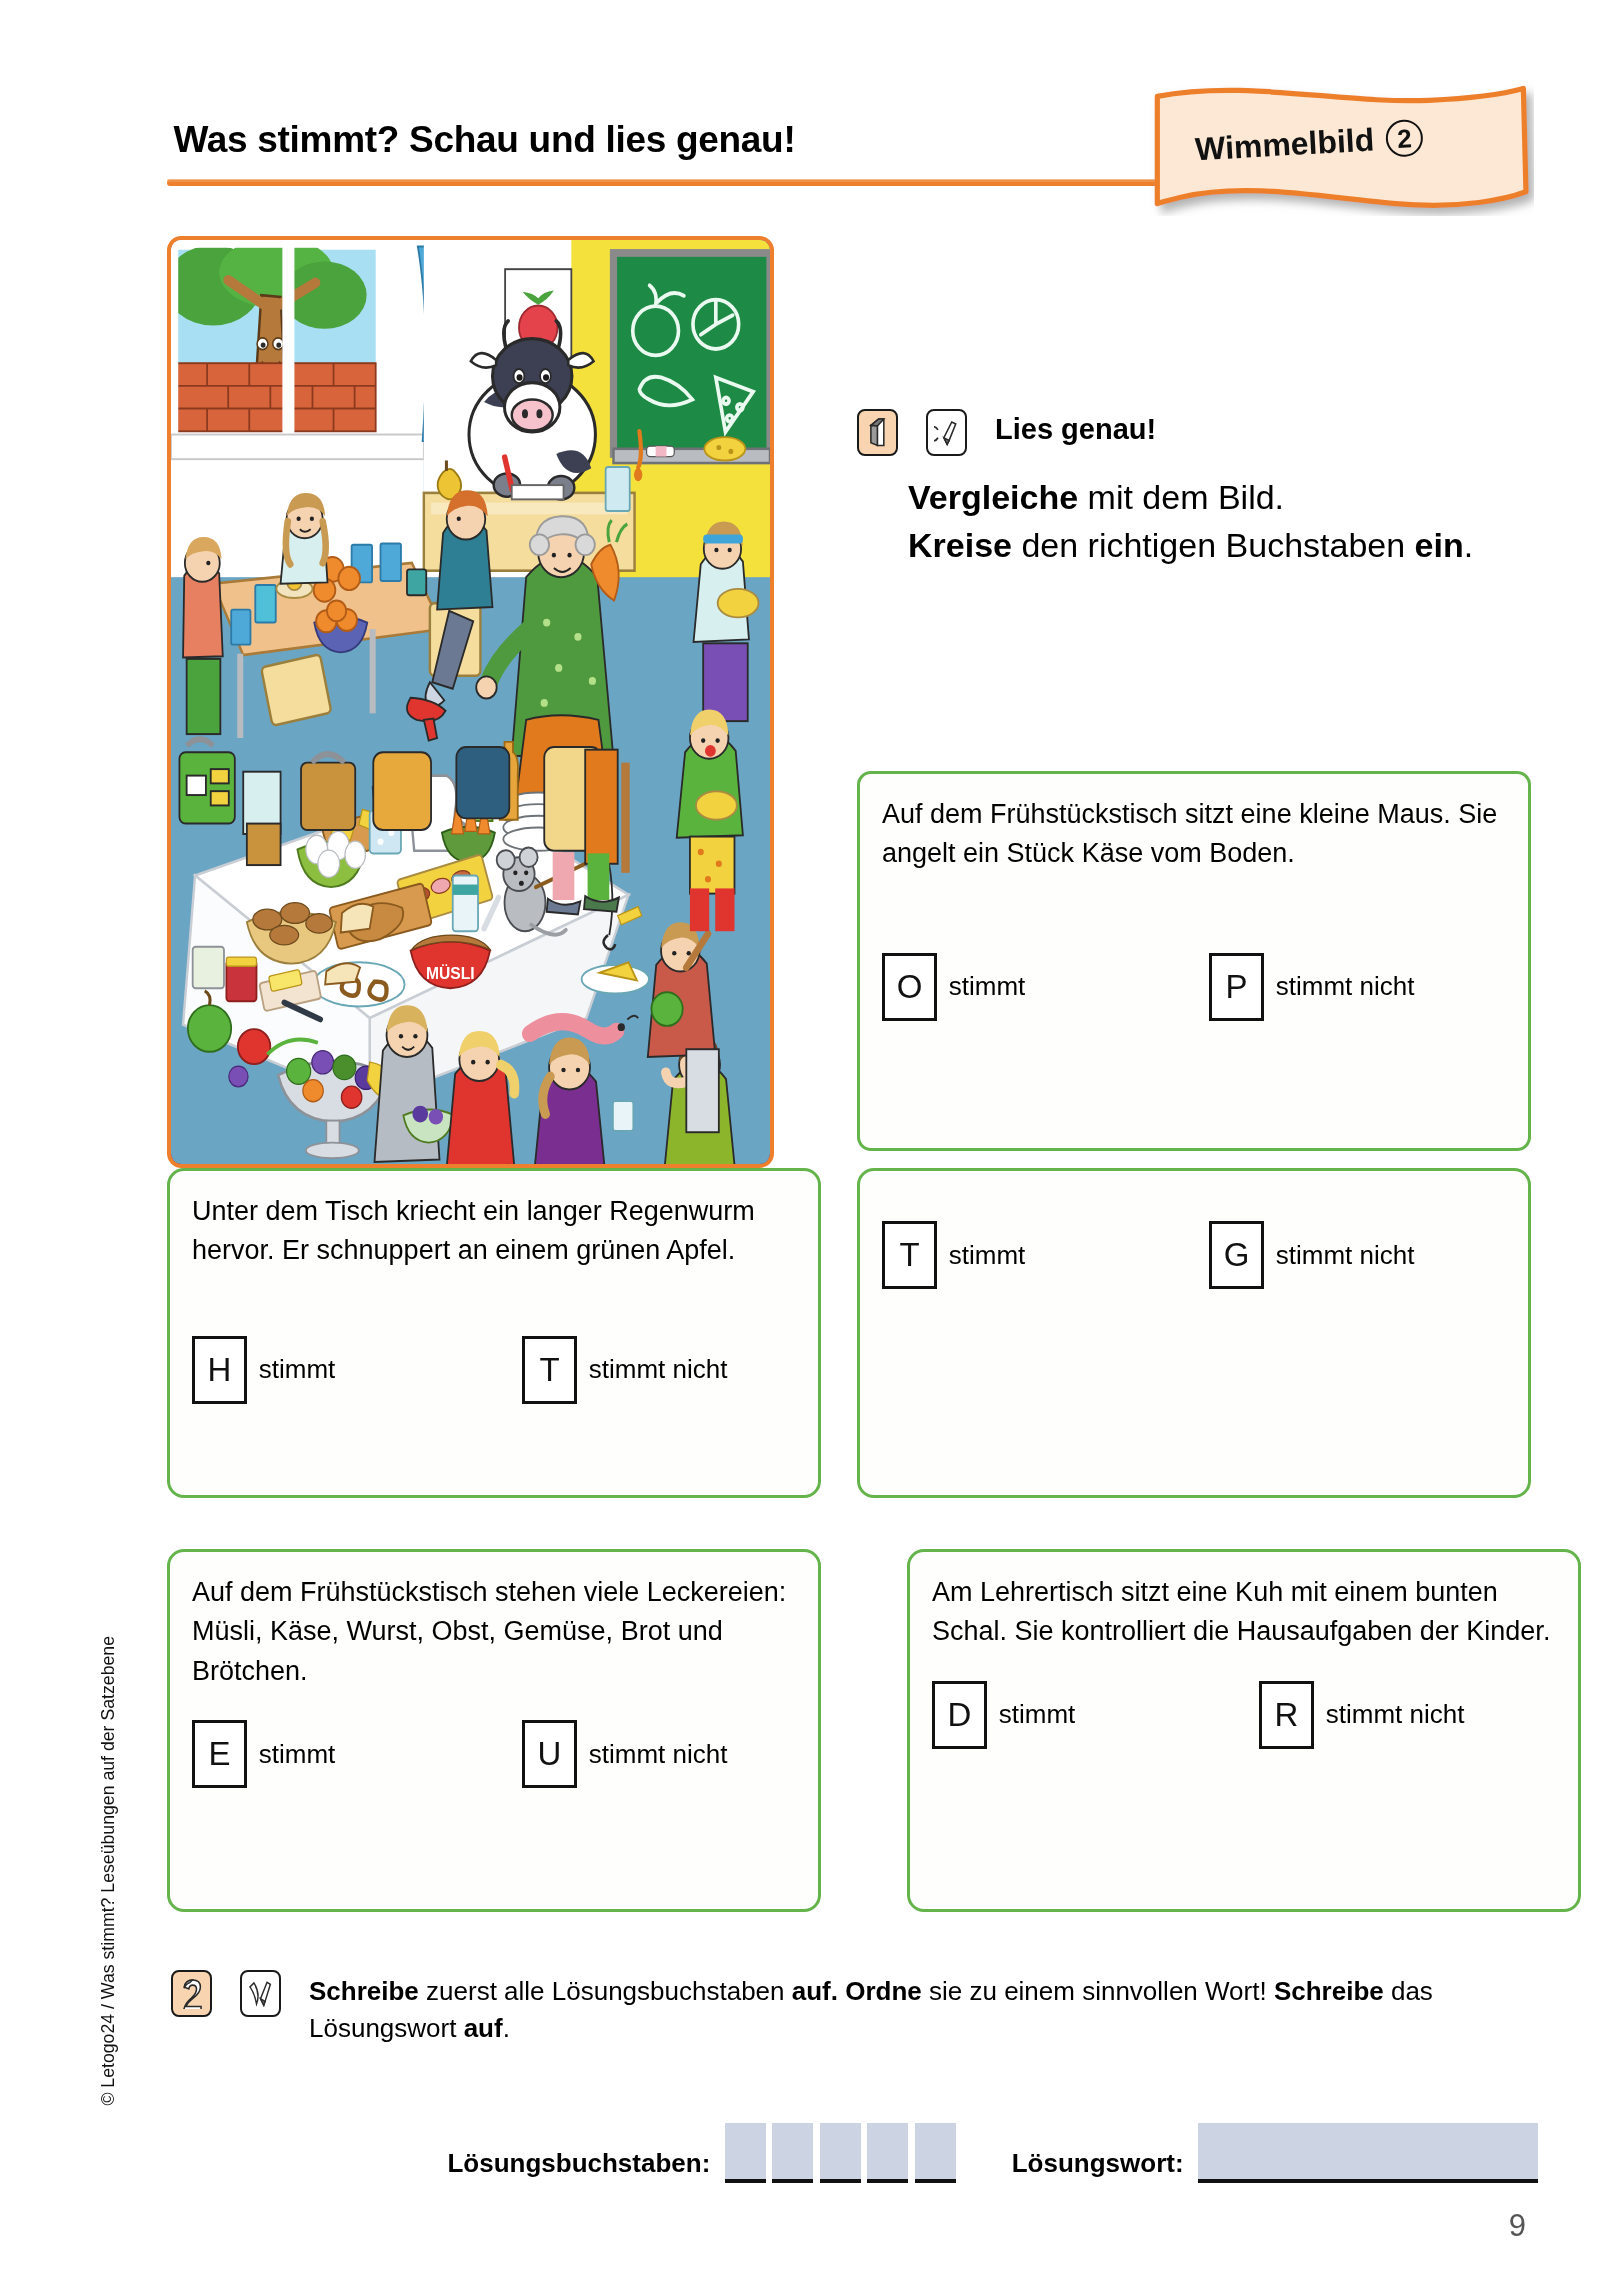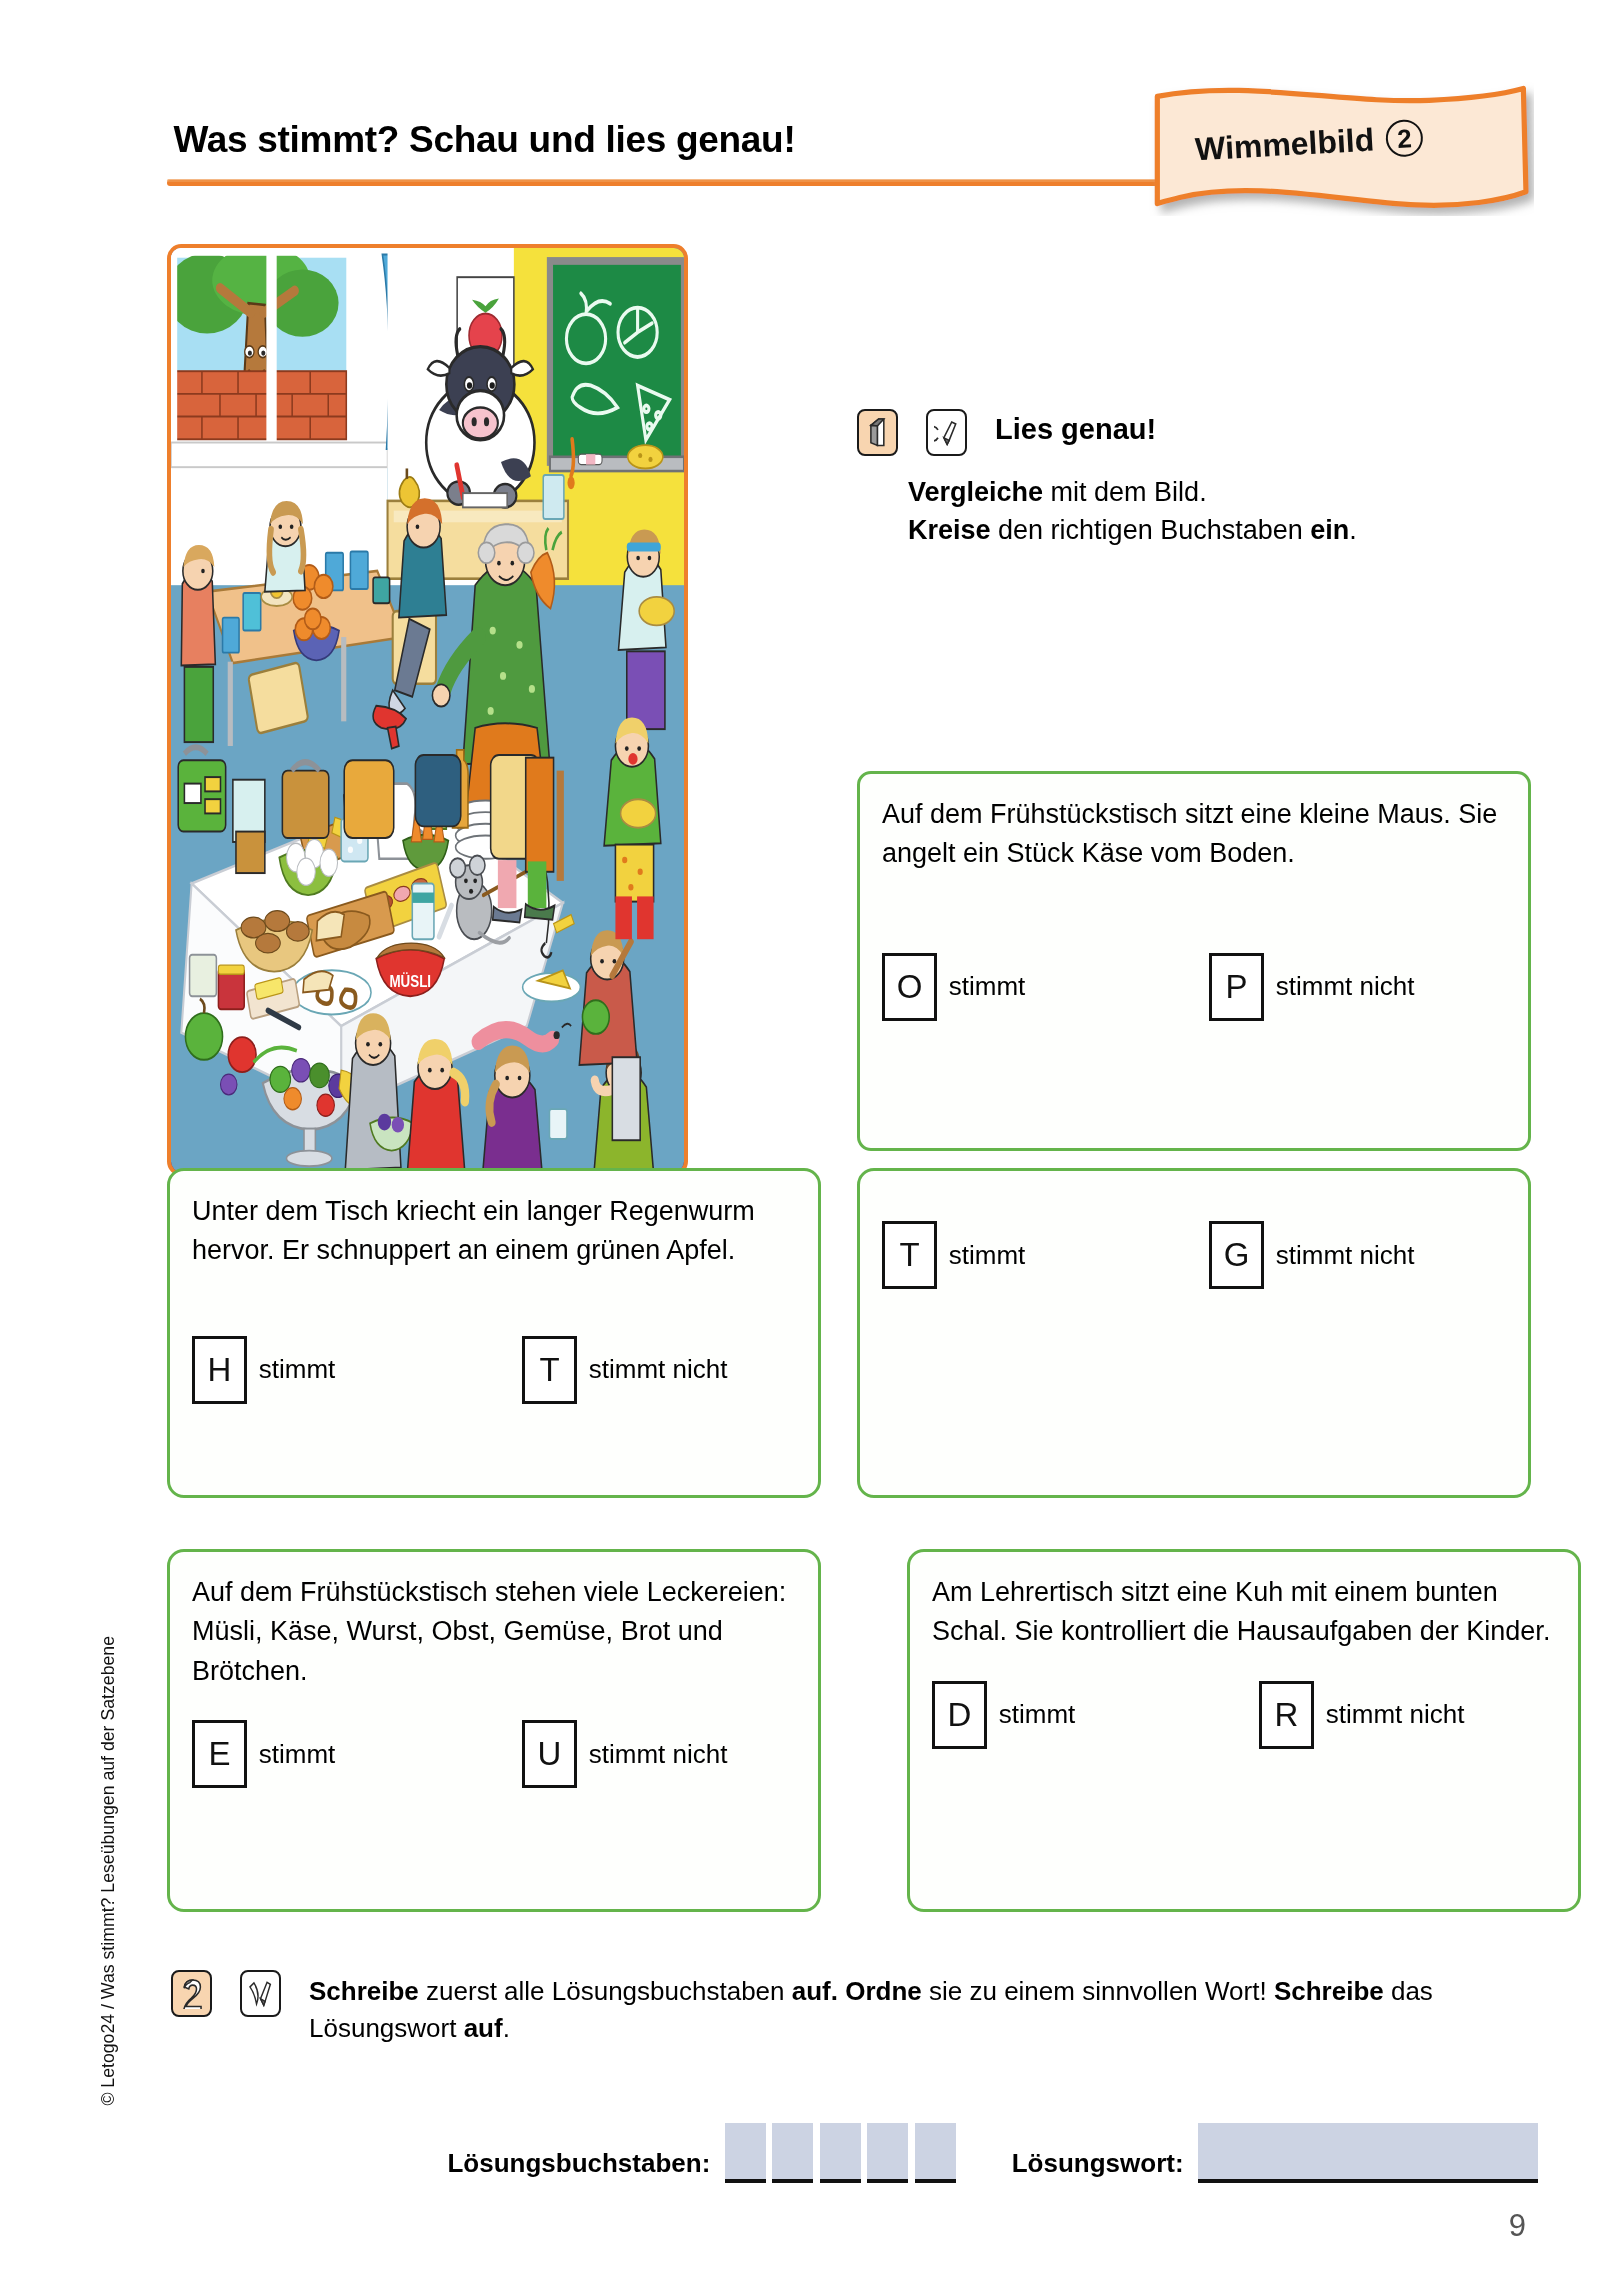--- a/index.html
+++ b/index.html
@@ -37,40 +37,40 @@
     display: flex; align-items: center; gap: 11.8px;
   }
   .ribbon-num {
     display: inline-flex; align-items: center; justify-content: center;
     width: 37px; height: 37px; border: 2.6px solid #111; border-radius: 50%;
     font-size: 26px; font-weight: bold; line-height: 1;
   }
 
   
   .illus {
-    position: absolute; left: 167px; top: 244px; width: 521px; height: 932px;
+    position: absolute; left: 167px; top: 236px; width: 607px; height: 932px;
     border: 4.6px solid #ee7f2c; border-radius: 14.4px; overflow: hidden; background: #b91c1c;
   }
   .illus svg { display: block; width: 100%; height: 100%; }
 
   
   .task1 { position: absolute; left: 857px; top: 409px; width: 674px; }
   .task-head { display: flex; align-items: flex-start; gap: 28px; }
   .num-badge {
     width: 41px; height: 47px; border: 2.6px solid #1a1a1a; border-radius: 7.9px;
     background: #f8d5b0; display: flex; align-items: center; justify-content: center;
     flex: 0 0 auto;
   }
   .pen-badge {
     width: 41px; height: 47px; border: 2.6px solid #1a1a1a; border-radius: 7.9px;
     background: #ffffff; display: flex; align-items: center; justify-content: center;
     flex: 0 0 auto;
   }
   .task-title { font-size: 29px; font-weight: bold; color: #000; margin-top: 3.9px; }
-  .task-lines { margin: 17px 0 0 51px; font-size: 27px; line-height: 1.42; color: #000; }
+  .task-lines { margin: 17px 0 0 51px; font-size: 34px; line-height: 1.42; color: #000; }
   .task-lines b { font-weight: bold; }
 
   
   .card {
     position: absolute; border: 3.3px solid #64b44b; border-radius: 17px;
     background: #fefffd; padding: 21px 22px 17px 22px;
   }
   .card-text { font-size: 27px; line-height: 1.46; color: #000; }
   .answers { display: flex; align-items: center; margin-top: 14.4px; }
   .ans { display: flex; align-items: center; gap: 11.8px; }

